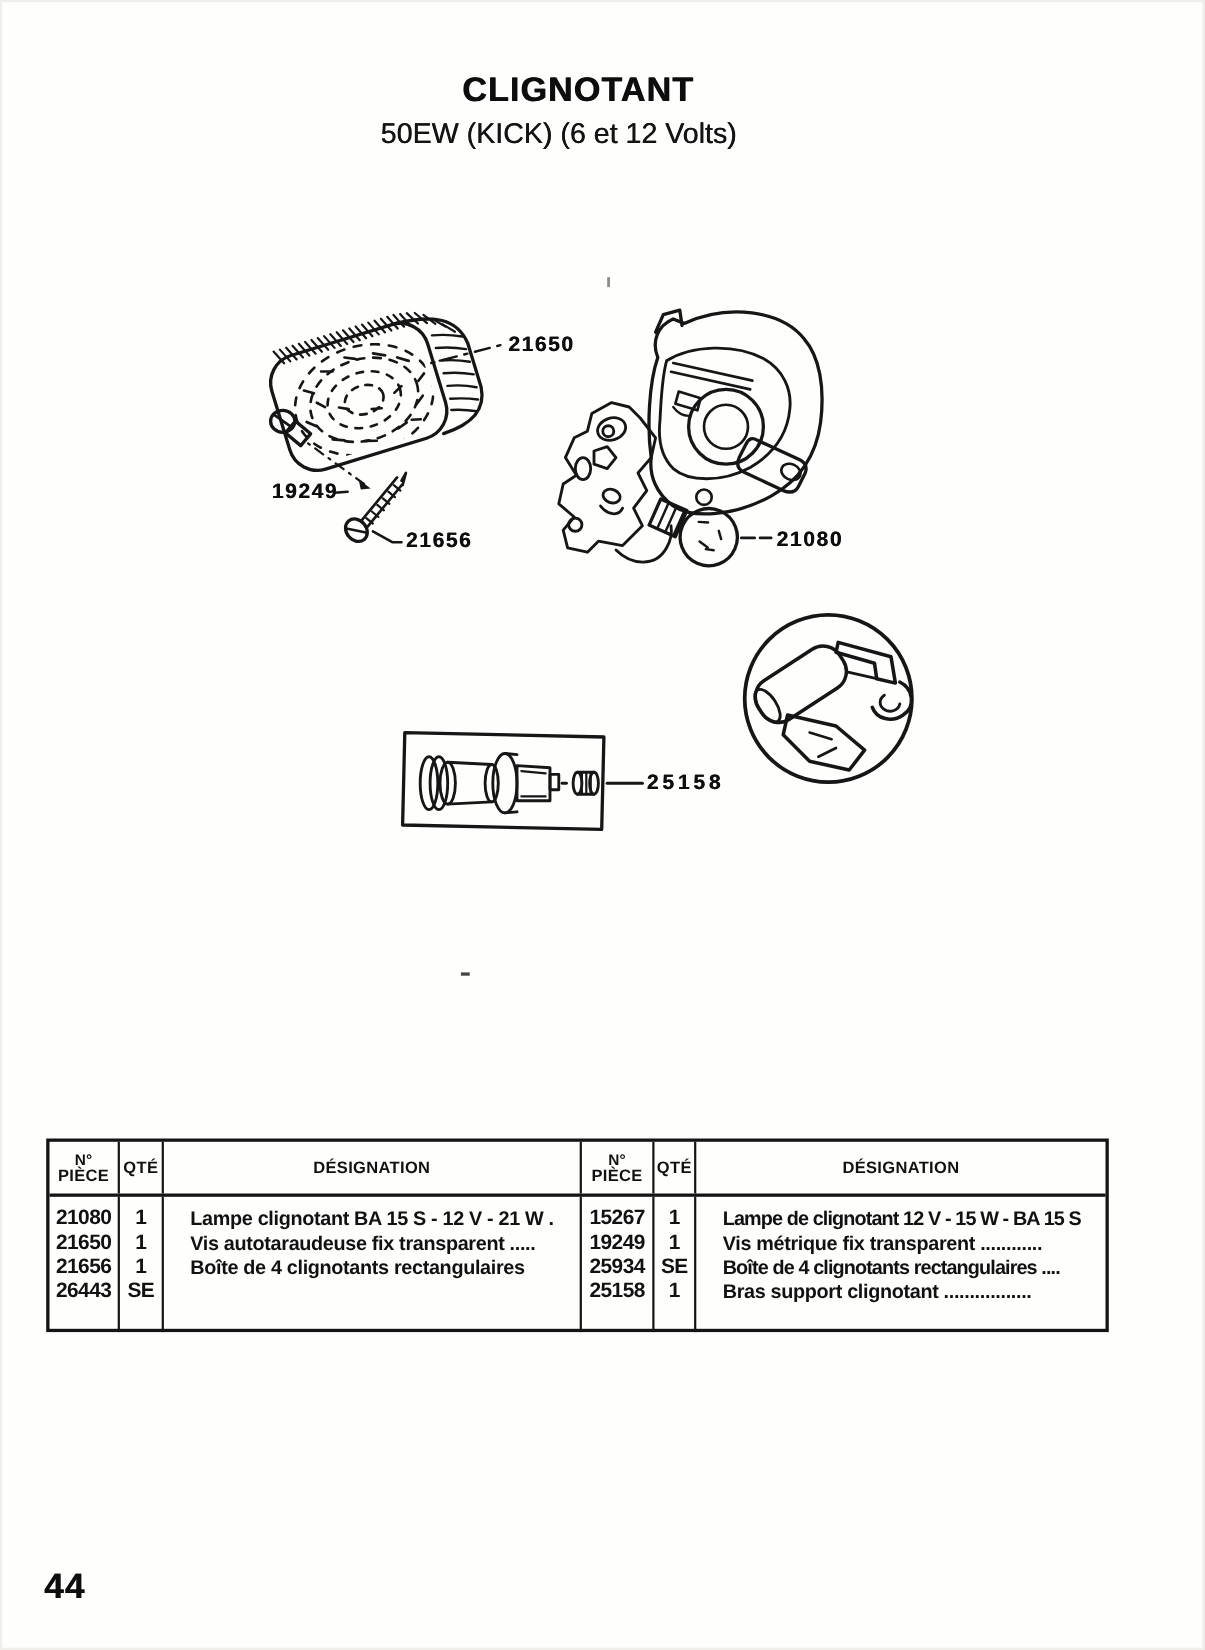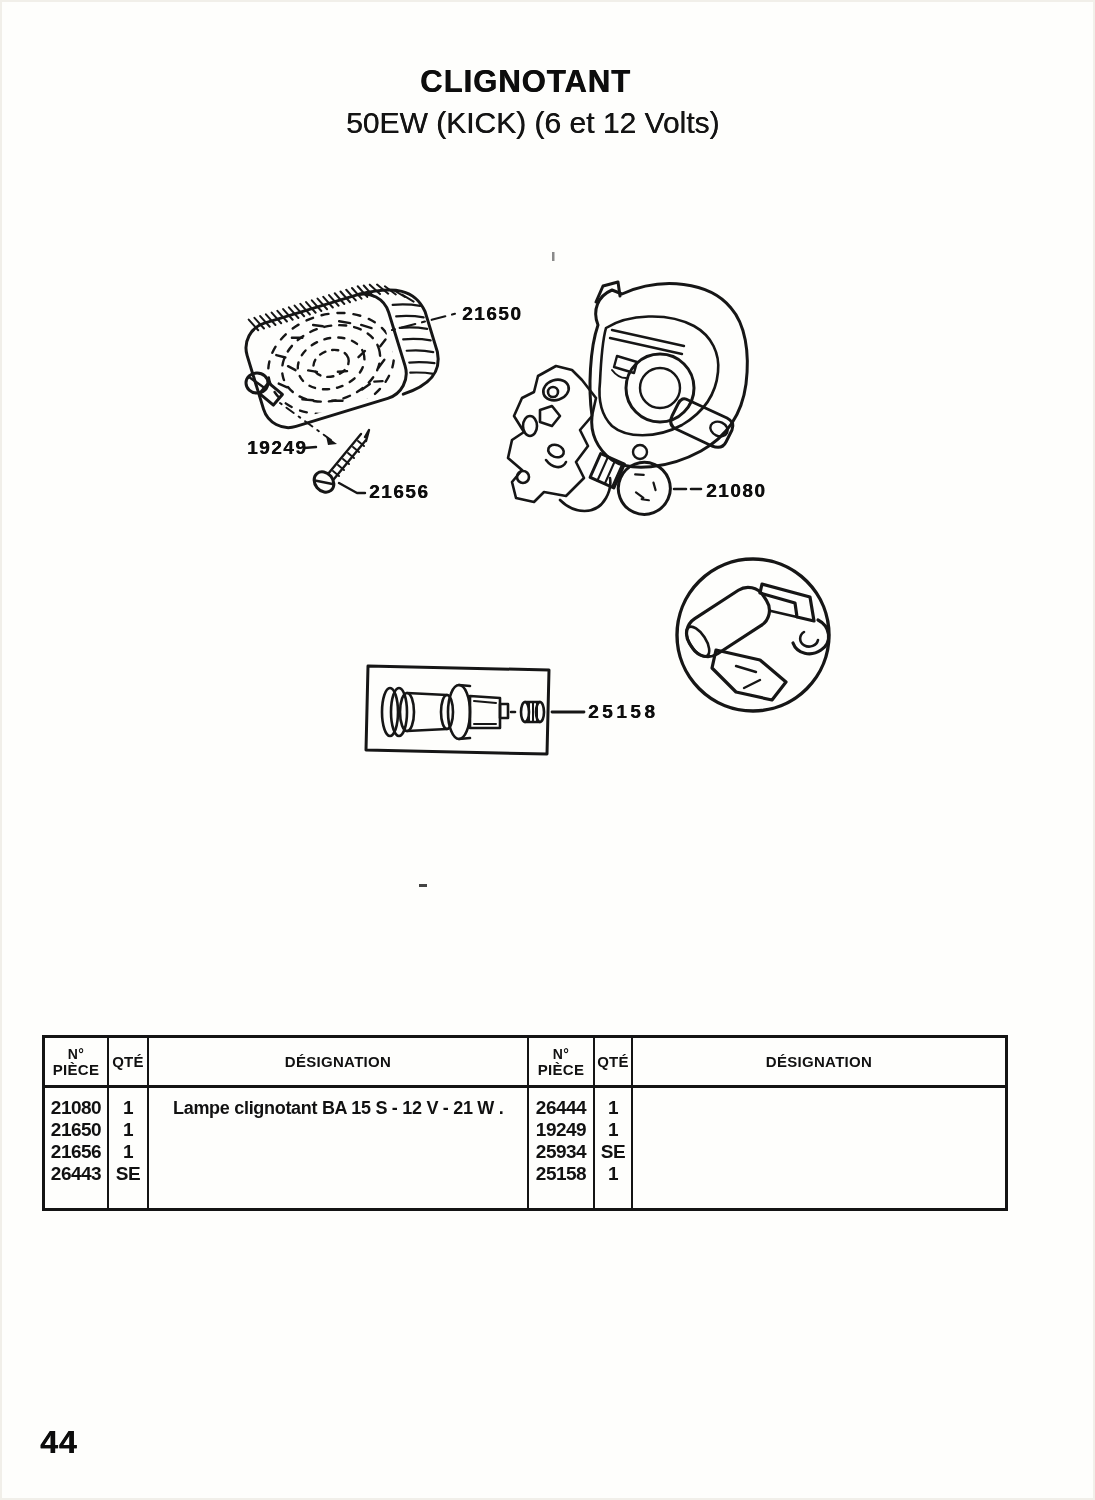--- a/index.html
+++ b/index.html
@@ -9,21 +9,21 @@
     font-family:"Liberation Sans",sans-serif;color:#111;
     box-shadow:inset 0 0 0 2px #f1efe9;
   }
   .title{
     position:absolute;left:420px;top:64px;
     font-size:31px;font-weight:700;letter-spacing:1px;color:#0d0d0d;
     text-shadow:0.6px 0 0 #0d0d0d;white-space:nowrap;
   }
   .subtitle{
     position:absolute;left:346px;top:106px;
-    font-size:30px;font-weight:400;letter-spacing:0px;color:#141414;
+    font-size:26px;font-weight:400;letter-spacing:0px;color:#141414;
     text-shadow:0.4px 0 0 #141414;white-space:nowrap;
   }
   .diagram-wrap{position:absolute;left:0;top:230px;width:1095px;height:700px;}
   svg.diagram{position:absolute;left:0;top:0;}
   .callout{
     position:absolute;font-size:19px;font-weight:700;letter-spacing:1.5px;
     color:#0e0e0e;white-space:nowrap;text-shadow:0.4px 0 0 #0e0e0e;
   }
   .callout.wide{letter-spacing:3.5px;}
   
@@ -222,30 +222,38 @@
         <div class="line">26443</div>
       </div>
       <div class="cell bodycell col-qty">
         <div class="line">1</div>
         <div class="line">1</div>
         <div class="line">1</div>
         <div class="line">SE</div>
       </div>
       <div class="cell bodycell col-desig">
         <div class="line">Lampe clignotant BA 15 S - 12 V - 21 W .</div>
+        <div class="line">Vis autotaraudeuse fix transparent .....</div>
+        <div class="line">Boîte de 4 clignotants rectangulaires</div>
       </div>
       <div class="cell bodycell col-part">
-        <div class="line">26444</div>
+        <div class="line">15267</div>
         <div class="line">19249</div>
         <div class="line">25934</div>
         <div class="line">25158</div>
       </div>
       <div class="cell bodycell col-qty">
         <div class="line">1</div>
         <div class="line">1</div>
         <div class="line">SE</div>
         <div class="line">1</div>
       </div>
+      <div class="cell bodycell col-desig last">
+        <div class="line tight">Lampe de clignotant 12 V - 15 W - BA 15 S</div>
+        <div class="line">Vis métrique fix transparent ............</div>
+        <div class="line tight">Boîte de 4 clignotants rectangulaires ....</div>
+        <div class="line">Bras support clignotant .................</div>
+      </div>
     </div>
   </div>
 
   <div class="page-number">44</div>
 </div>
 
 </body></html>

